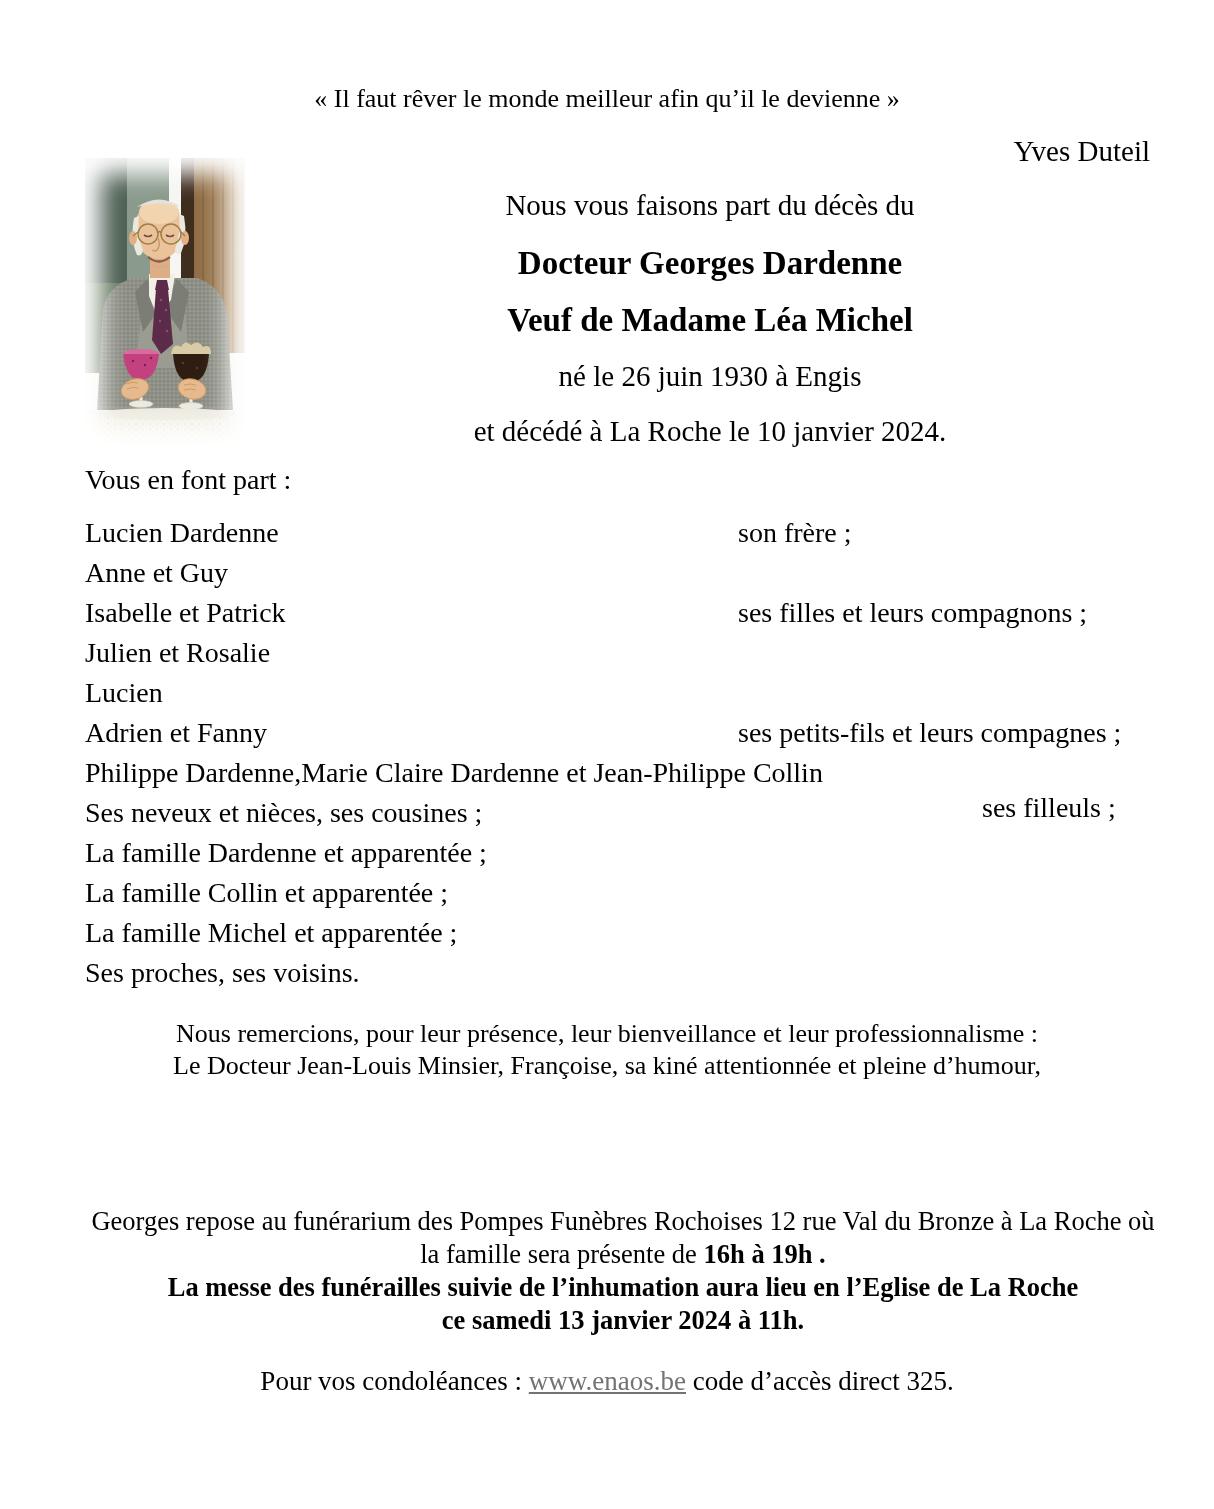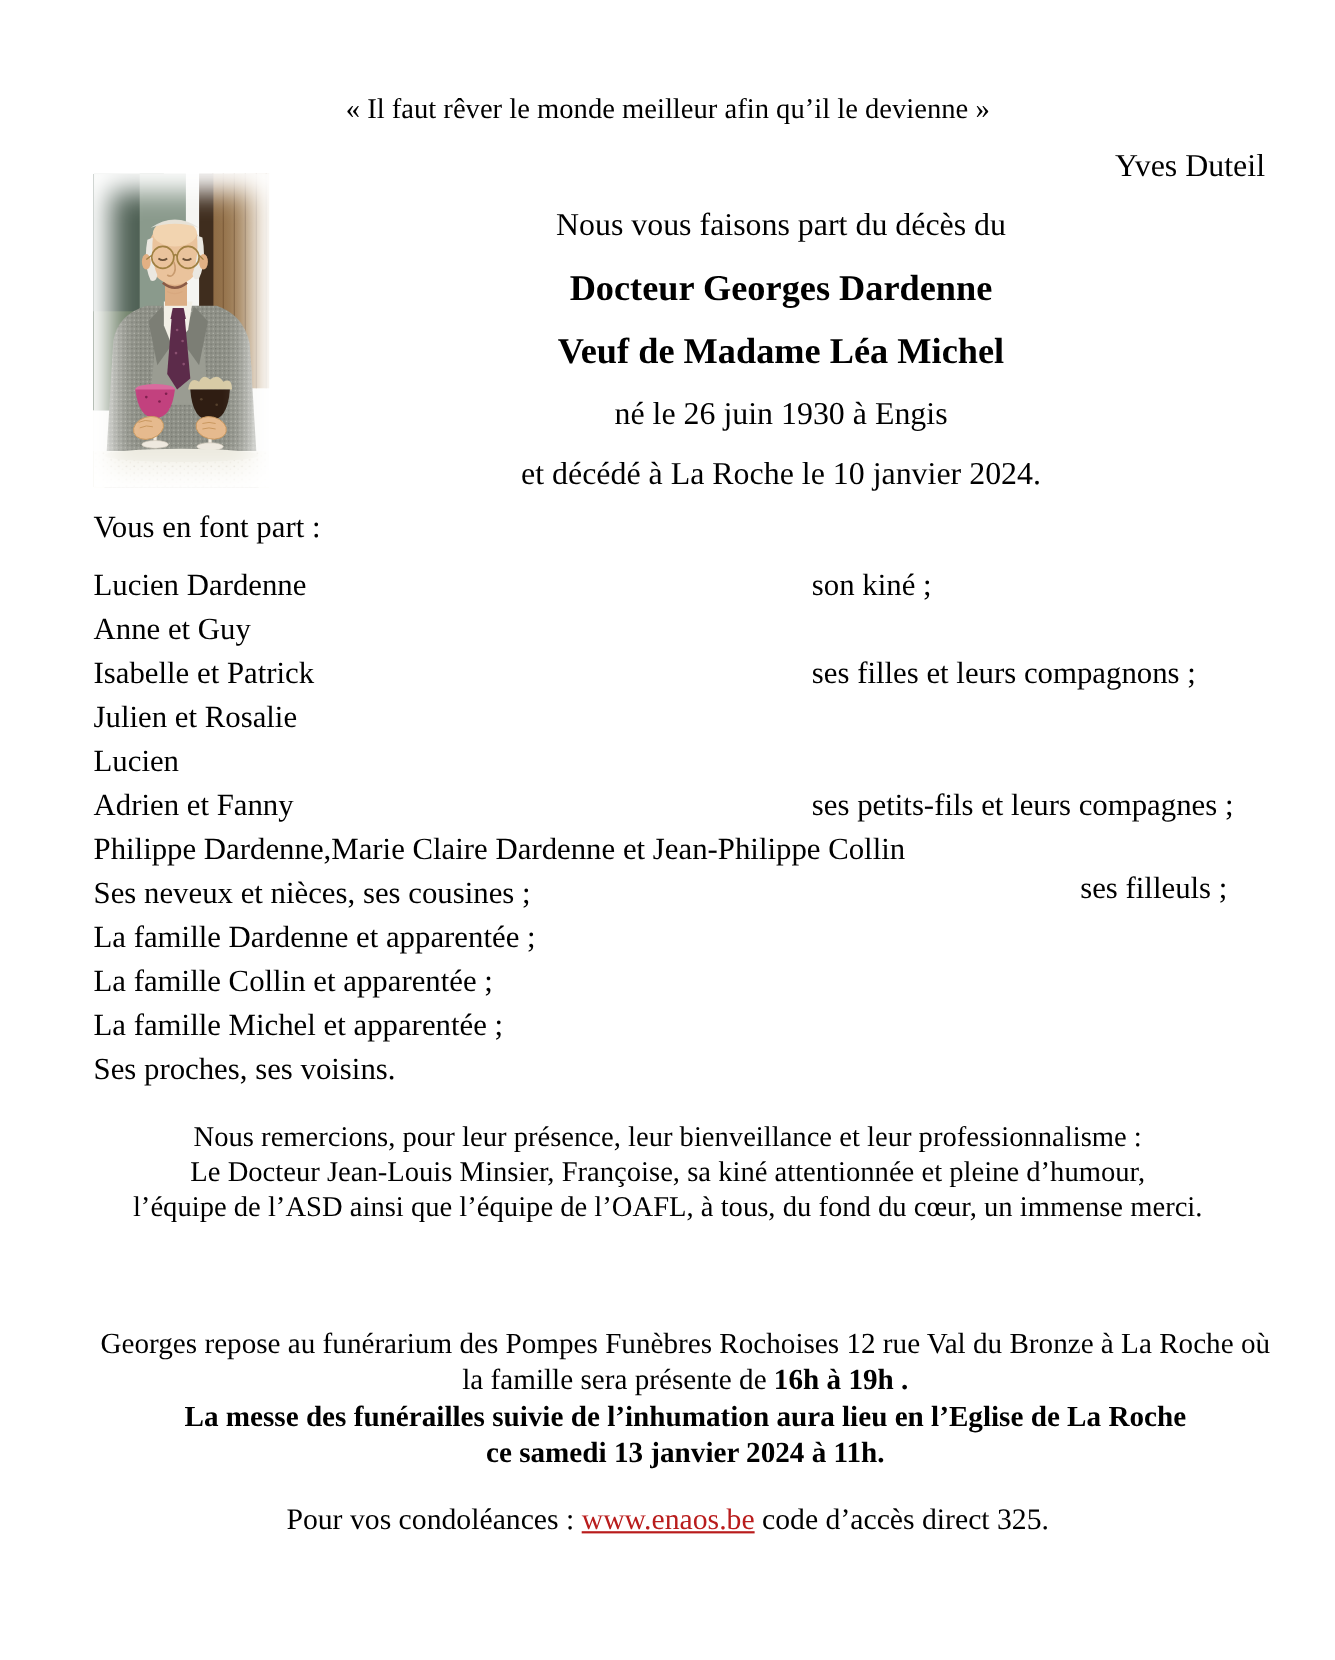--- a/index.html
+++ b/index.html
@@ -149,21 +149,21 @@
   <div class="headline hl-name">Docteur Georges Dardenne</div>
   <div class="headline hl-widow">Veuf de Madame Léa Michel</div>
   <div class="headline hl-birth">né le 26 juin 1930 à Engis</div>
   <div class="headline hl-death">et décédé à La Roche le 10 janvier 2024.</div>
 
   <div class="font-part">Vous en font part :</div>
 
   <div class="family-list">
     <div class="family-row">
       <span class="name">Lucien Dardenne</span>
-      <span class="relation">son kiné ;</span>
+      <span class="relation">son frère ;</span>
     </div>
     <div class="family-row">
       <span class="name">Anne et Guy</span>
       <span class="relation"></span>
     </div>
     <div class="family-row">
       <span class="name">Isabelle et Patrick</span>
       <span class="relation">ses filles et leurs compagnons ;</span>
     </div>
     <div class="family-row">
@@ -200,29 +200,28 @@
     </div>
     <div class="family-row">
       <span class="name">Ses proches, ses voisins.</span>
       <span class="relation"></span>
     </div>
   </div>
 
   <div class="thanks">
     <div>Nous remercions, pour leur présence, leur bienveillance et leur professionnalisme :</div>
     <div>Le Docteur Jean-Louis Minsier, Françoise, sa kiné attentionnée et pleine d’humour,</div>
-    <div>l’équipe de l’ASD ainsi que l’équipe de l’OAFL, à tous, du fond du cœur, un immense merci.</div>
   </div>
 
   <div class="funeral">
     <div>Georges repose au funérarium des Pompes Funèbres Rochoises 12 rue Val du Bronze à La Roche où</div>
     <div>
       <span>la famille sera présente de </span><span class="b">16h à 19h .</span>
     </div>
     <div class="b">La messe des funérailles suivie de l’inhumation aura lieu en l’Eglise de La Roche</div>
     <div class="b">ce samedi 13 janvier 2024 à 11h.</div>
   </div>
 
   <div class="condolences">
-    <span>Pour vos condoléances : </span><a style="color: #b91c1c;">www.enaos.be</a><span> code d’accès direct 325.</span>
+    <span>Pour vos condoléances : </span><a style="color: #737373;">www.enaos.be</a><span> code d’accès direct 325.</span>
   </div>
 
 </div>
 
 </body></html>

